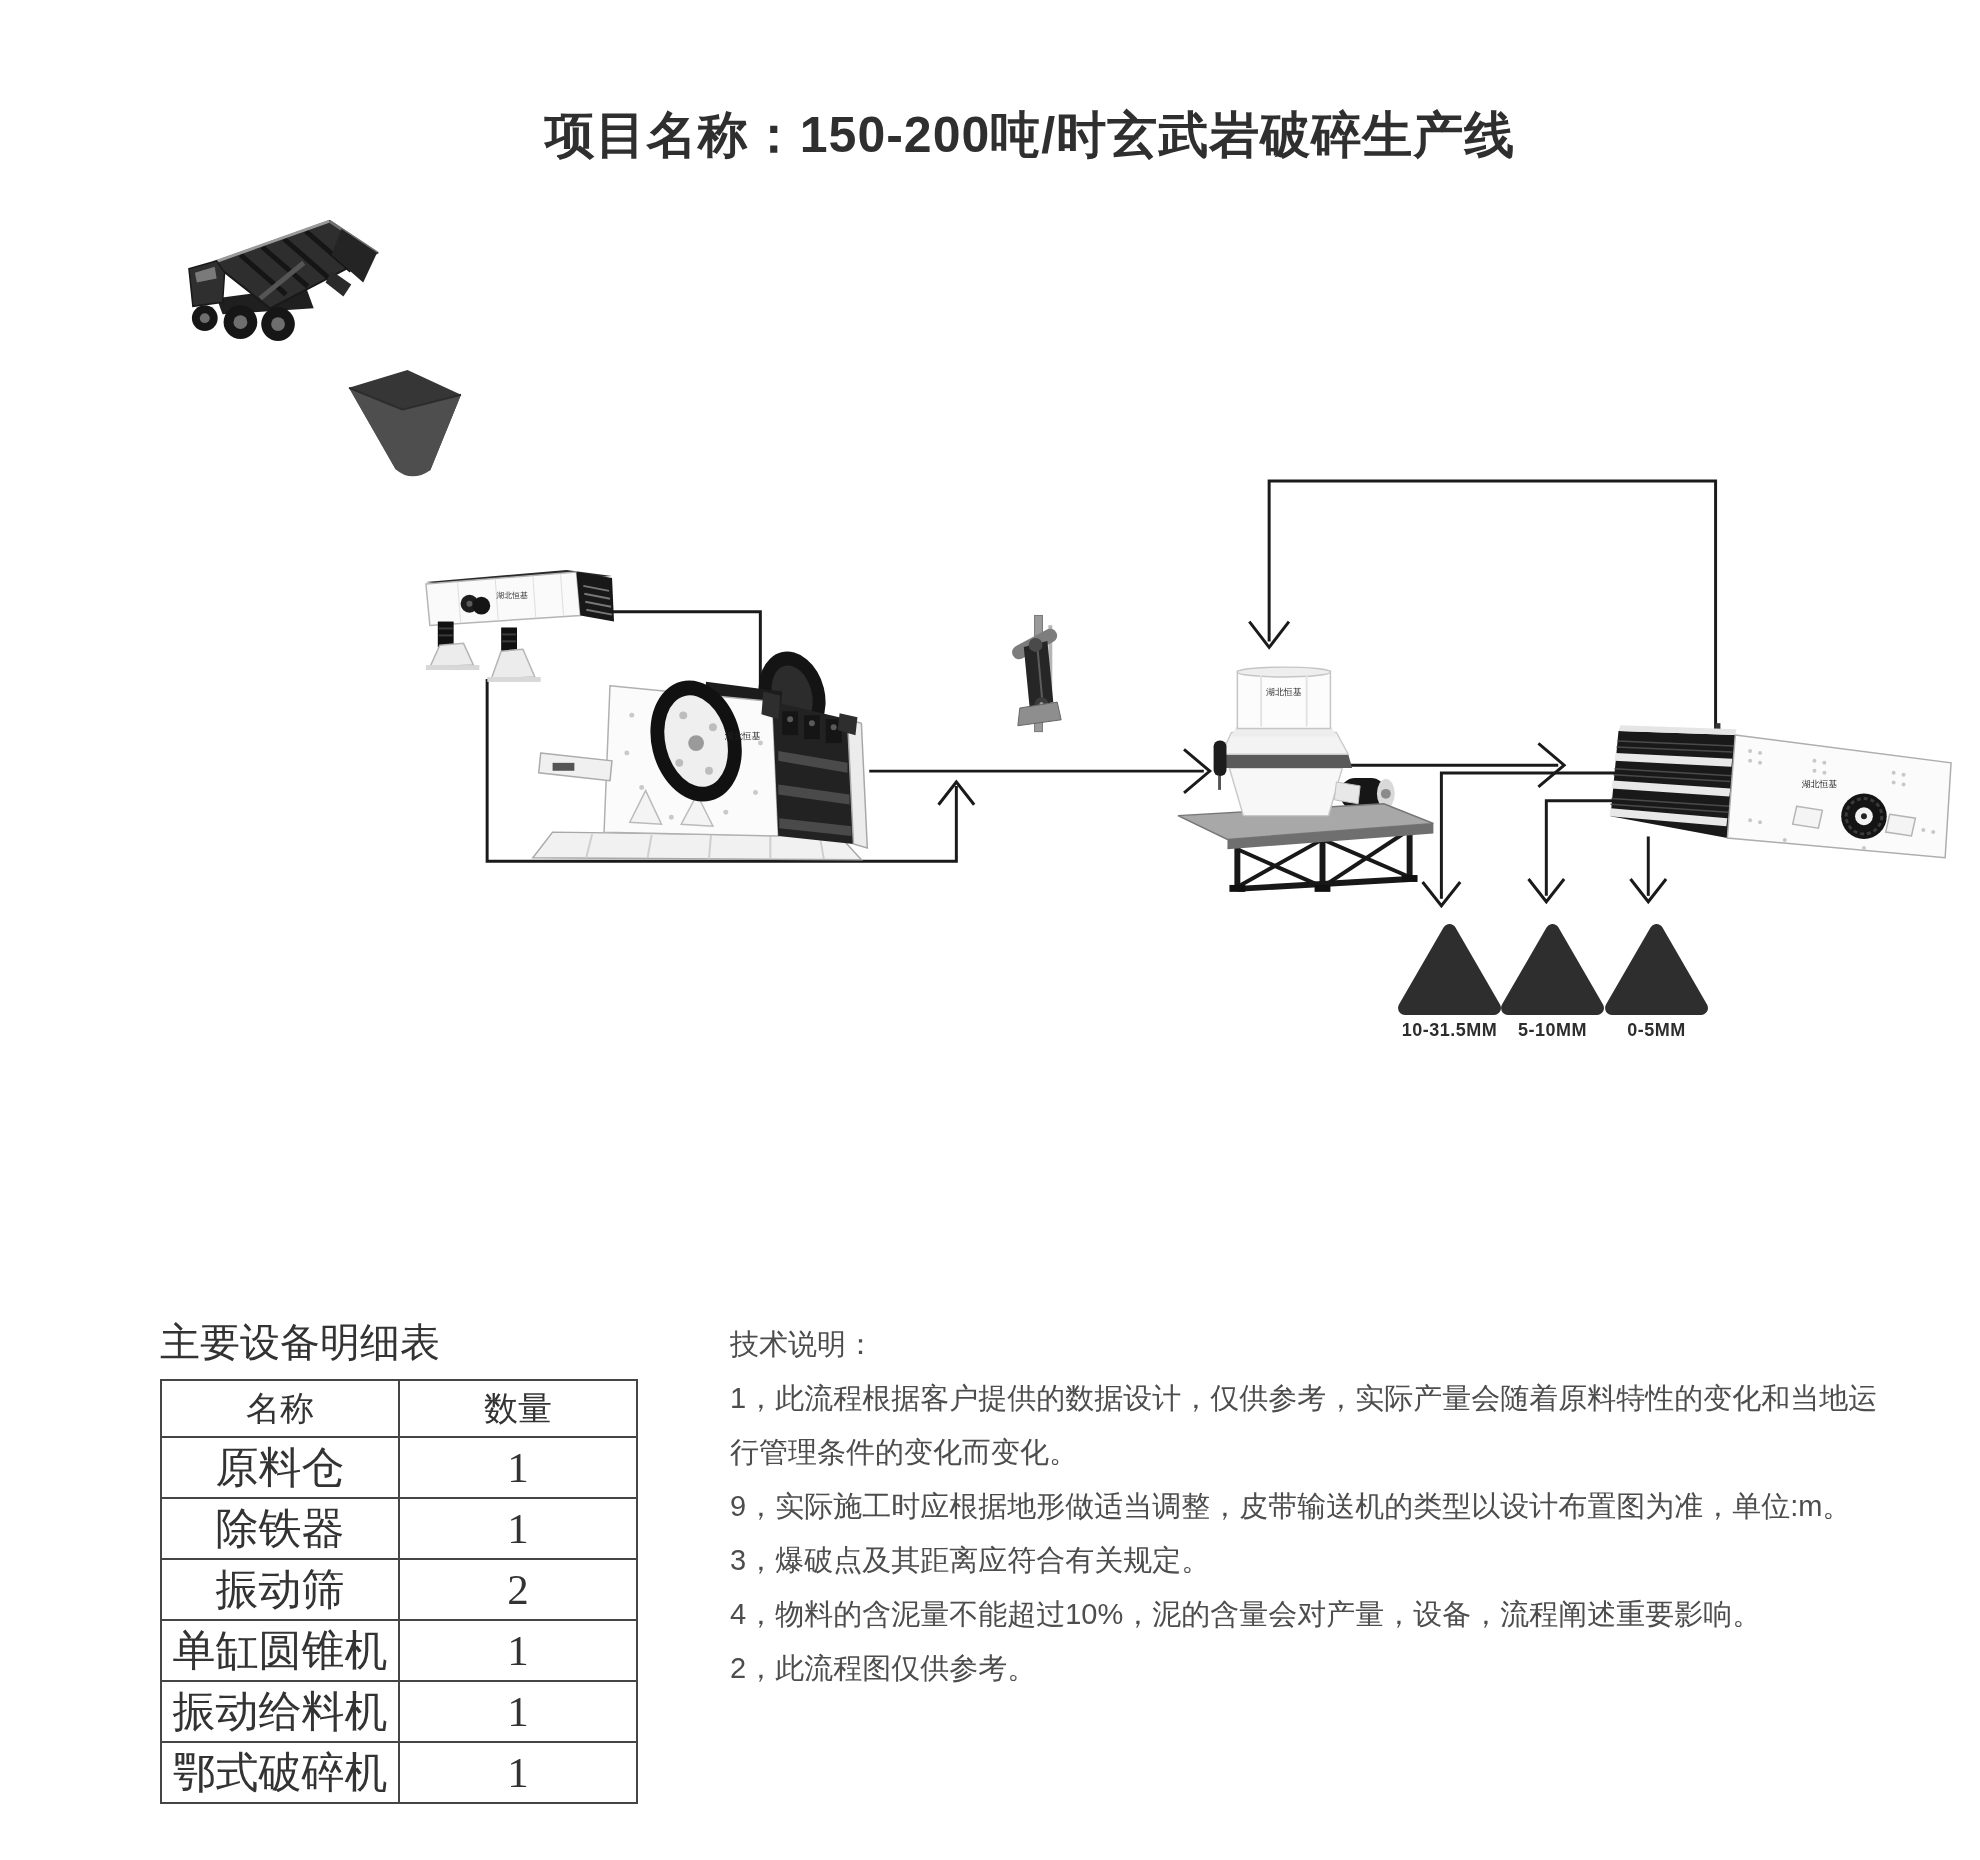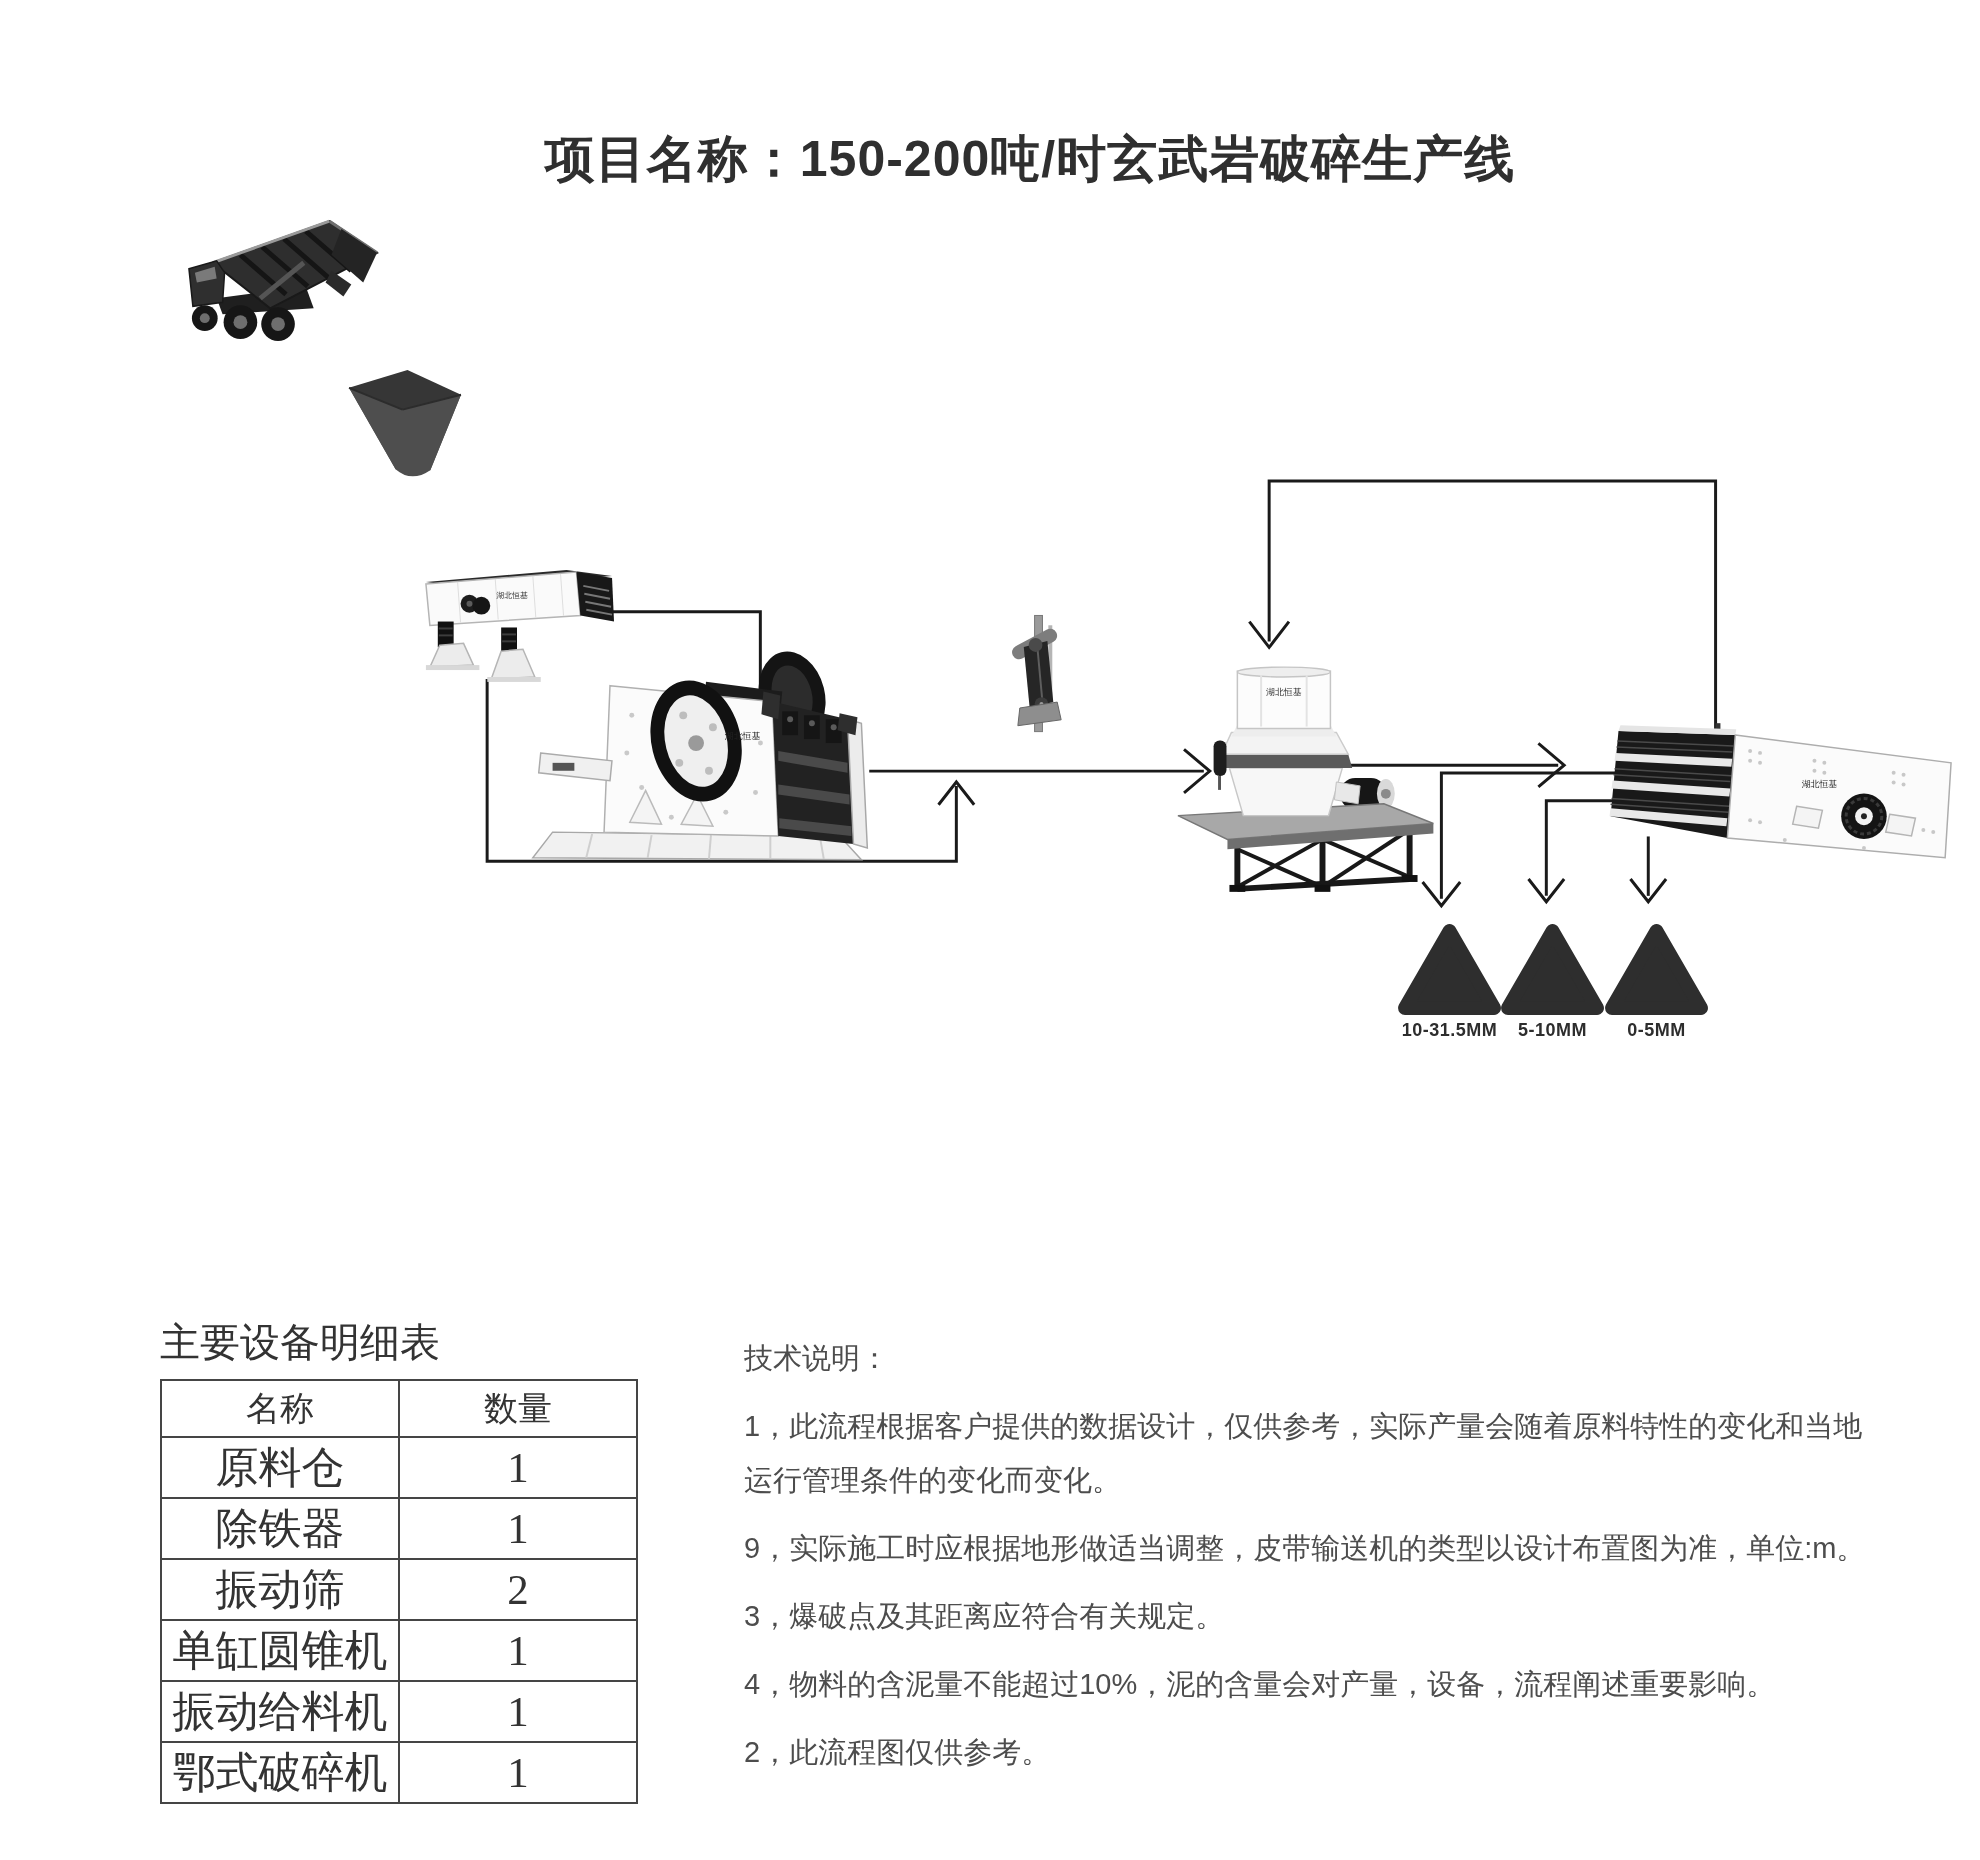--- a/index.html
+++ b/index.html
@@ -4,21 +4,21 @@
 <style>
   html,body{margin:0;padding:0;background:#ffffff;}
   #canvas{
     position:relative;width:1980px;height:1860px;background:#ffffff;overflow:hidden;
     font-family:"Liberation Sans", sans-serif;color:#2f2f2f;
   }
   .abs{position:absolute;}
   
   #page-title{
     left:436px;top:102px;width:1188px;text-align:center;
-    font-size:50px;font-weight:700;color:#2f2f2f;letter-spacing:1px;z-index:4;margin-top:24px;
+    font-size:50px;font-weight:700;color:#2f2f2f;letter-spacing:1px;z-index:4;
   }
   
   #flow-lines{left:0;top:0;z-index:1;}
   .machine{z-index:2;}
   .pile-label{
     z-index:3;width:139px;text-align:center;
     font-size:18px;font-weight:700;color:#2d2d2d;letter-spacing:0.5px;
   }
   
   #table-title{
@@ -34,21 +34,21 @@
     font-weight:400;color:#333;padding:0;
   }
   #equipment-table th{width:236px;height:55px;font-size:34px;}
   #equipment-table th+th{width:236px;}
   #equipment-table td{height:59px;font-size:43px;font-family:Liberation Serif, serif;}
   
   #notes{
     left:730px;top:1317px;width:1168px;z-index:4;
     font-size:29px;line-height:54px;color:#4d4d4d;
   }
-  #notes p{margin:14px;}
+  #notes p{margin:0;}
 </style>
 </head>
 <body>
 
 <div id="canvas">
 
   <div class="abs" id="page-title">项目名称：150-200吨/时玄武岩破碎生产线</div>
 
   <svg class="abs" id="flow-lines" width="1980" height="1860" viewBox="0 0 2000 1879">
     <g stroke="#1a1a1a" stroke-width="3" fill="none">

